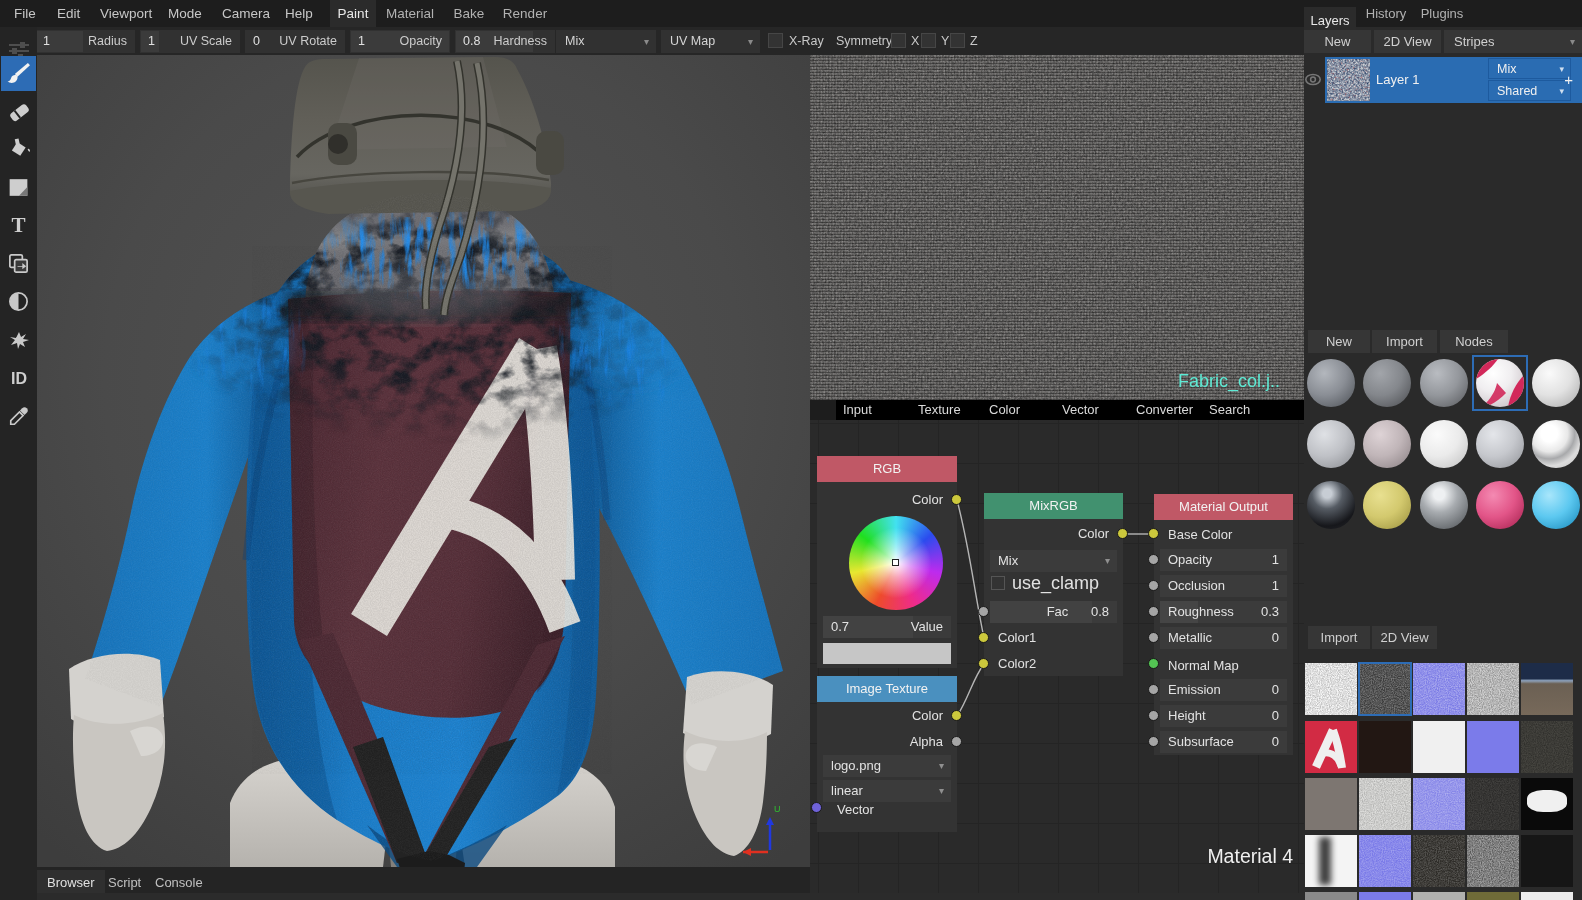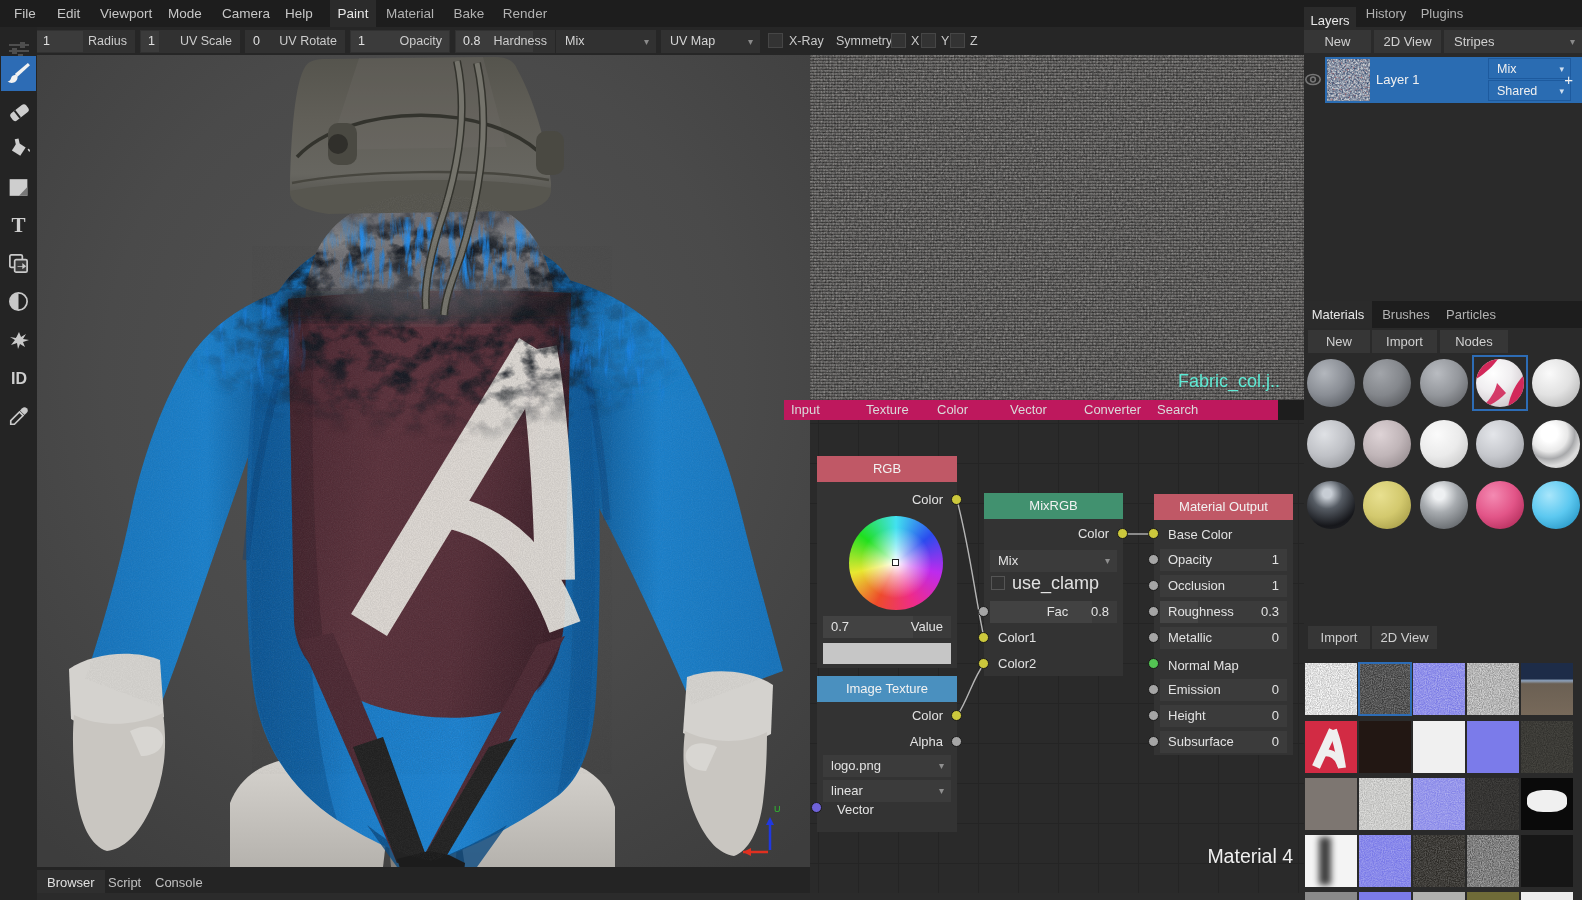--- a/index.html
+++ b/index.html
@@ -29,21 +29,21 @@
 #viewport { position:absolute; left:37px; top:55px; width:773px; height:812px; background:#434343; }
 
 #bottombar { position:absolute; left:37px; top:867px; width:1545px; height:33px; background:#242424; }
 #bottombar .btab { position:absolute; top:3px; height:26px; line-height:26px; padding:0 10px; color:#c0c0c0; font-size:13px; }
 #bottombar .btab.act { background:#2f2f2f; color:#e0e0e0; }
 #bbstrip { position:absolute; left:37px; top:893px; width:1267px; height:7px; background:#2b2b2b; }
 
 #texpreview { position:absolute; left:810px; top:55px; width:494px; height:345px; background:#545454; overflow:hidden;}
 #texpreview .cap { position:absolute; right:24px; bottom:8px; color:#5eead4; font-size:18px; }
 
-#nodemenu { position:absolute; left:784px; top:400px; width:494px; height:20px; background:#be185d;padding-left:32px; }
+#nodemenu { position:absolute; left:836px; top:400px; width:494px; height:20px; background:#000000;padding-left:32px; }
 #nodemenu span { position:absolute; top:0; height:20px; line-height:20px; color:#dadada; font-size:13px; }
 
 #nodes { position:absolute; left:810px; top:420px; width:494px; height:473px; background:#2a2a2a; overflow:hidden;}
 #nodes .grid { position:absolute; left:0; top:0; width:100%; height:100%;
   background-image:linear-gradient(to right, #242424 1px, transparent 1px),
                    linear-gradient(to bottom, #242424 1px, transparent 1px);
   background-size:40px 40px; background-position:8px 3px; }
 .node { position:absolute; background:#333333; }
 .nhead { position:absolute; left:0; top:0; width:100%; height:26px; line-height:26px; text-align:center;
   color:#f2f2f2; font-size:13px; }
@@ -548,25 +548,20 @@
             <rect width="43" height="42" fill="#4a6a9a" filter="url(#nz1)" opacity="0.9"></rect>
             <rect width="43" height="42" fill="#a03a3a" filter="url(#nz2)" opacity="0.8"></rect>
           </svg>
       </div>
       <span style="position:absolute; left:51px; top:0; height:46px; line-height:46px; color:#f0f0f0; font-size:13px;">Layer 1</span>
       <div class="ldrop" style="top:1px;">Mix<span class="car">▾</span></div>
       <div class="ldrop" style="top:23px;">Shared<span class="car">▾</span></div>
       <span style="position:absolute; right:9px; top:0; height:46px; line-height:46px; color:#f0f0f0; font-size:15px;">+</span>
     </div>
 
-    <div class="ptabbar" style="top:301px;">
-      <span class="ptab act" style="left:0; width:68px;">Materials</span>
-      <span class="ptab" style="left:72px; width:60px;">Brushes</span>
-      <span class="ptab" style="left:136px; width:62px;">Particles</span>
-    </div>
     <div class="pbtn" style="left:4px; top:330px; width:62px;">New</div>
     <div class="pbtn" style="left:68px; top:330px; width:65px;">Import</div>
     <div class="pbtn" style="left:136px; top:330px; width:68px;">Nodes</div>
 
     <div class="pbtn" style="left:4px; top:626px; width:62px;">Import</div>
     <div class="pbtn" style="left:68px; top:626px; width:65px;">2D View</div>
 
     <div class="sphsel"></div>
     <div class="sph" style="left:3px; top:359px; background:radial-gradient(circle at 36% 30%, #b3b7bd, #8a8e95 48%, #585c62 88%);"></div>
     <div class="sph" style="left:59px; top:359px; background:radial-gradient(circle at 36% 30%, #a2a5aa, #84878c 48%, #56585c 88%);"></div>

